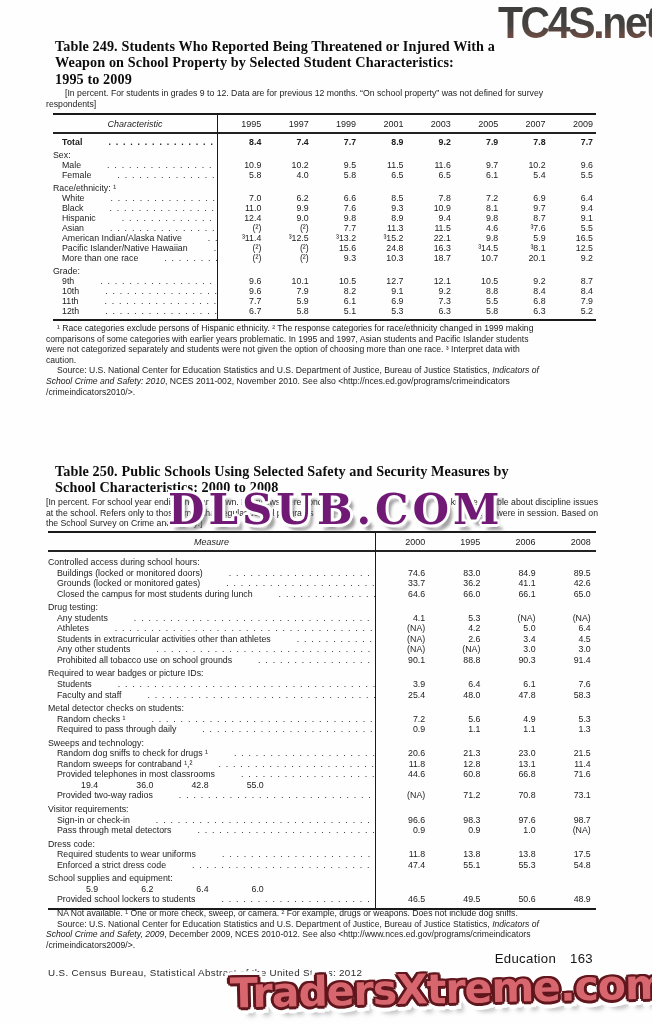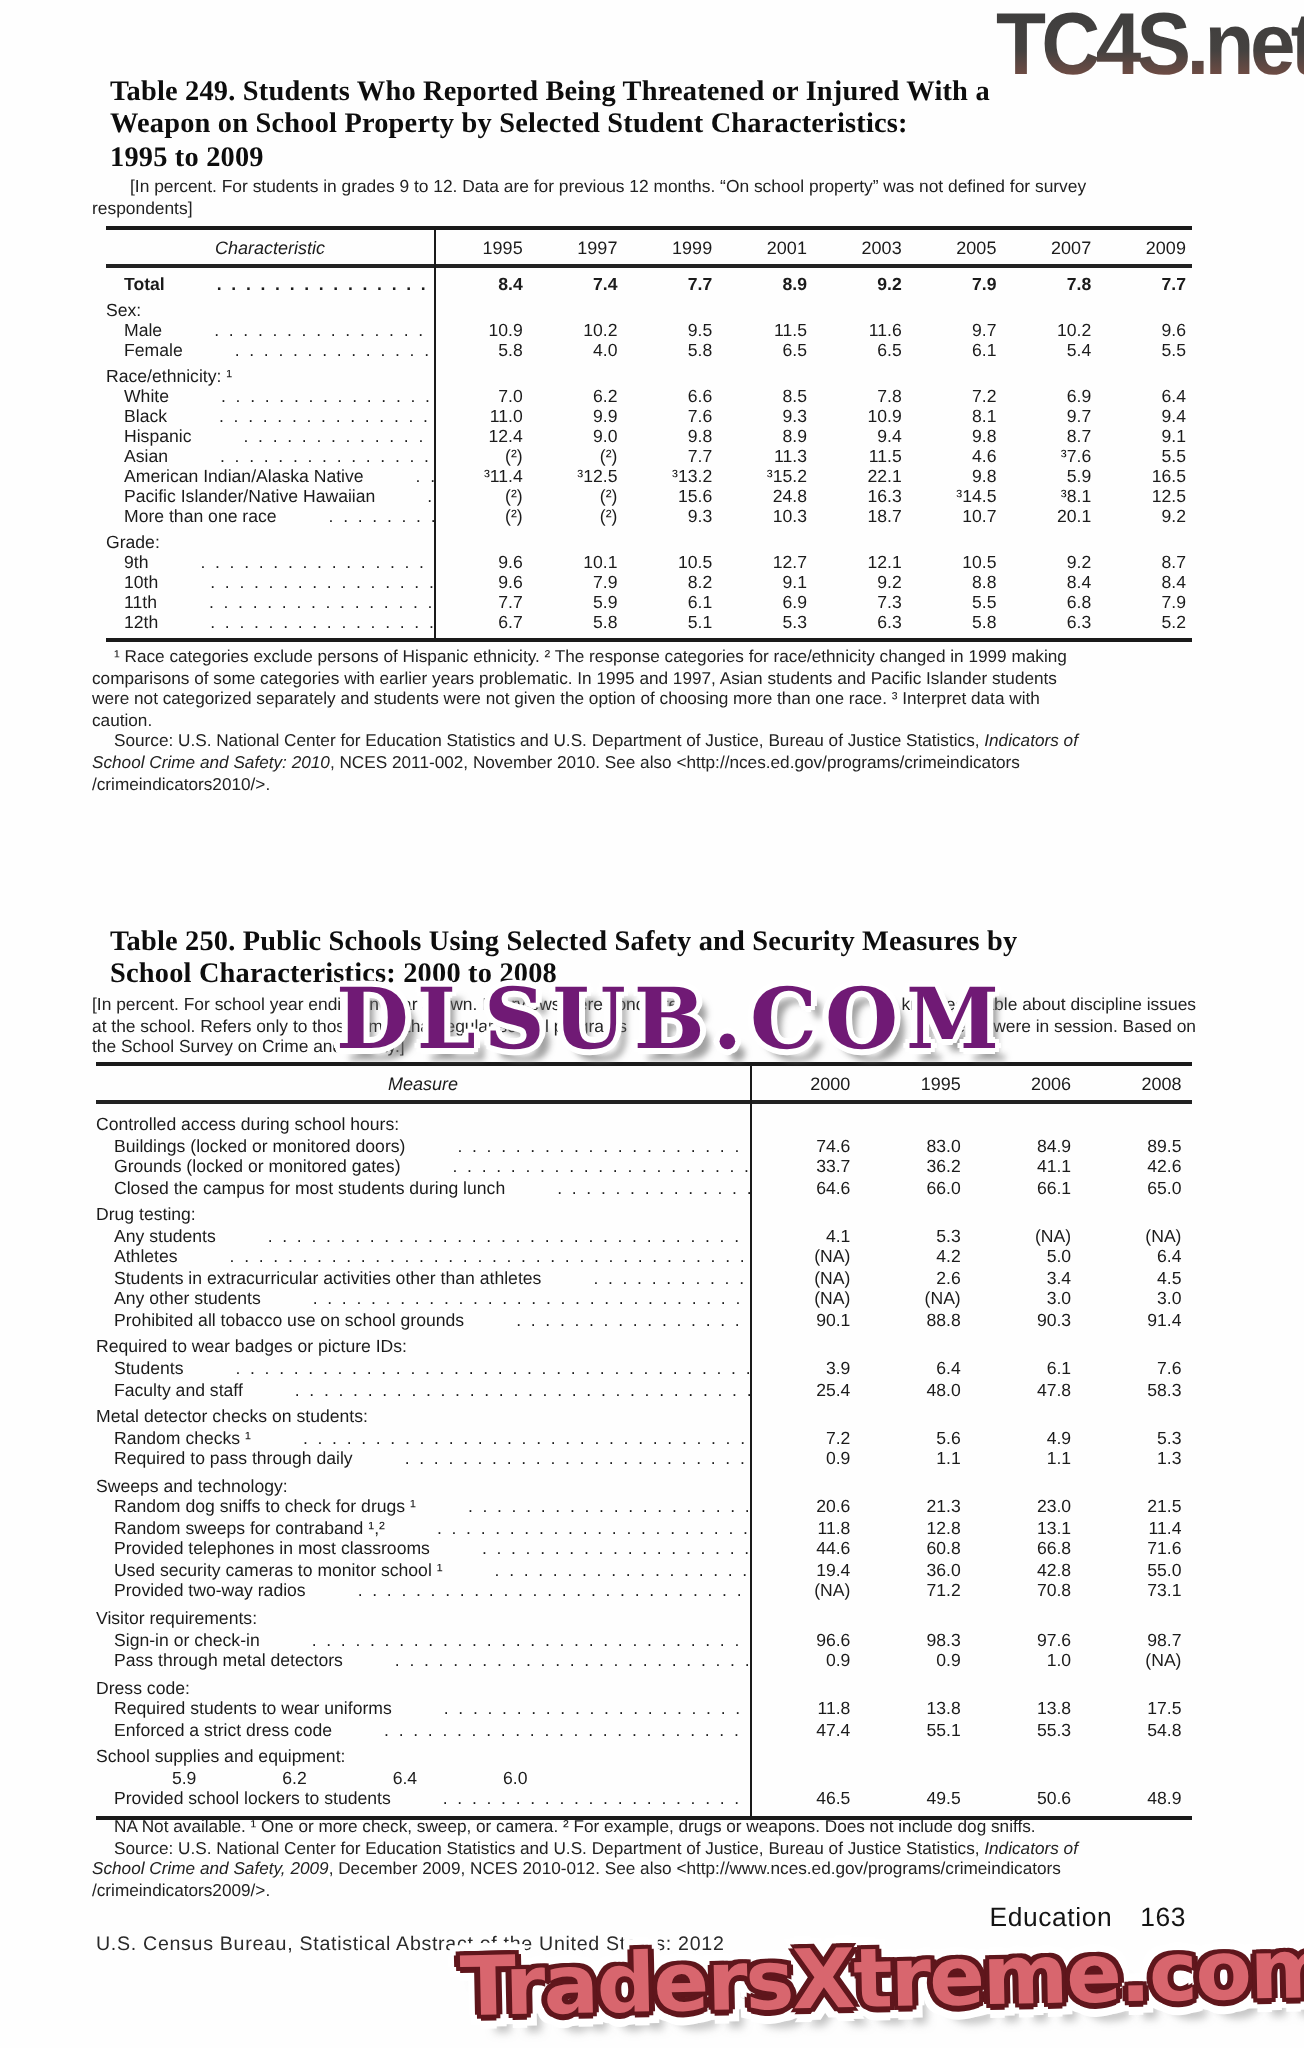--- a/index.html
+++ b/index.html
@@ -551,24 +551,20 @@
           <div class="lbl">
             <span class="txt">Provided telephones in most classrooms</span>
             <span class="dots"></span>
           </div>
           <span class="ycol val">44.6</span>
           <span class="ycol val">60.8</span>
           <span class="ycol val">66.8</span>
           <span class="ycol val">71.6</span>
         </div>
         <div class="trow data">
-          <div class="lbl">
-            <span class="txt">Used security cameras to monitor school ¹</span>
-            <span class="dots"></span>
-          </div>
           <span class="ycol val">19.4</span>
           <span class="ycol val">36.0</span>
           <span class="ycol val">42.8</span>
           <span class="ycol val">55.0</span>
         </div>
         <div class="trow data">
           <div class="lbl">
             <span class="txt">Provided two-way radios</span>
             <span class="dots"></span>
           </div>

